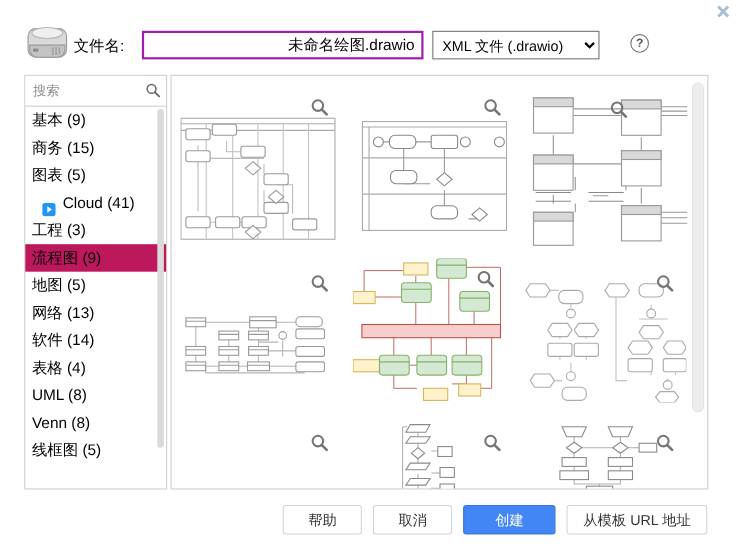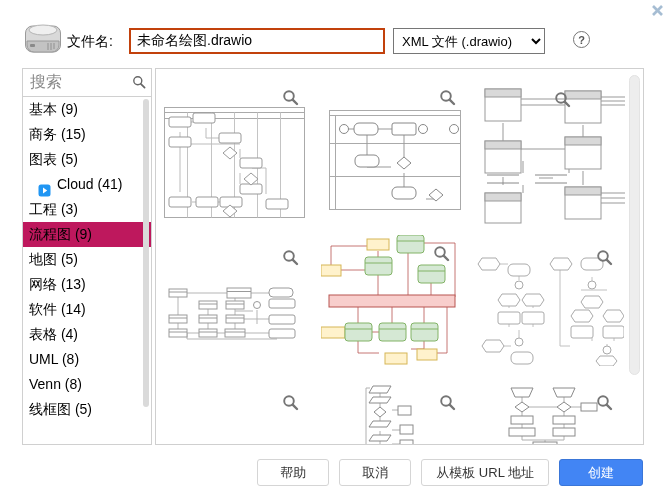--- a/index.html
+++ b/index.html
@@ -6,32 +6,32 @@
   body{width:672px;height:498px;overflow:hidden;font-family:"Liberation Sans","DejaVu Sans",sans-serif;}
   .dialog{position:relative;width:672px;height:498px;background:#fff;}
 
   
   .close{position:absolute;top:4px;right:8px;width:13px;height:13px;cursor:pointer;}
 
   
   .disk{position:absolute;left:24px;top:19px;}
   .fname-label{position:absolute;left:67px;top:33px;font-size:14px;color:#000;}
   .fname-input{position:absolute;left:129px;top:28px;width:256px;height:26px;box-sizing:border-box;
-    border:2px solid #c2410c;font-size:14px;padding:0 6px;font-family:inherit;outline:none;}
+    border:2px solid #a21caf;font-size:14px;padding:0 6px;font-family:inherit;outline:none;text-align:right;}
   .ftype-select{position:absolute;left:393px;top:28px;width:152px;height:26px;box-sizing:border-box;
     border:1px solid #767676;background:#fff;font-size:13px;font-family:inherit;padding-left:4px;}
   .help{position:absolute;left:573px;top:31px;width:17px;height:17px;border:1.5px solid #757575;border-radius:50%;
     box-sizing:border-box;color:#555;font-size:11px;font-weight:bold;display:flex;align-items:center;justify-content:center;}
 
   
   .sidebar{position:absolute;left:22px;top:68px;width:130px;height:377px;box-sizing:border-box;
     border:1px solid #d0d0d0;background:#fff;}
   .search-row{position:relative;height:27px;border-bottom:1px solid #d0d0d0;}
   .search-input{position:absolute;left:0;top:0;width:100px;height:26px;border:none;outline:none;
-    font-size:16px;padding:0 0 0 7px;font-family:inherit;color:#333;}
+    font-size:12px;padding:0 0 0 7px;font-family:inherit;color:#333;}
   .search-input::placeholder{color:#8a8a8a;}
   .search-mag{position:absolute;right:5px;top:6px;}
   .cat{height:25px;line-height:25px;font-size:14px;color:#000;padding-left:6px;white-space:nowrap;
     overflow:hidden;cursor:pointer;}
   .cat.selected{background:#be185d;}
   .cat.cloud{display:flex;align-items:flex-end;padding-left:15px;}
   .cat.cloud .cloud-ic{margin-right:6px;flex:0 0 auto;display:inline-flex;}
   .side-thumb{position:absolute;right:2px;top:30px;width:6px;height:308px;background:#dadada;border-radius:3px;}
 
   
@@ -390,17 +390,17 @@
           </svg>
       </div>
 
     </div>
     <div class="main-thumb"></div>
   </div>
 
   <div class="footer">
     <button class="btn w72">帮助</button>
     <button class="btn w72">取消</button>
+    <button class="btn primary">创建</button>
     <button class="btn">从模板 URL 地址</button>
-    <button class="btn primary">创建</button>
   </div>
 
 </div>
 
 </body></html>

